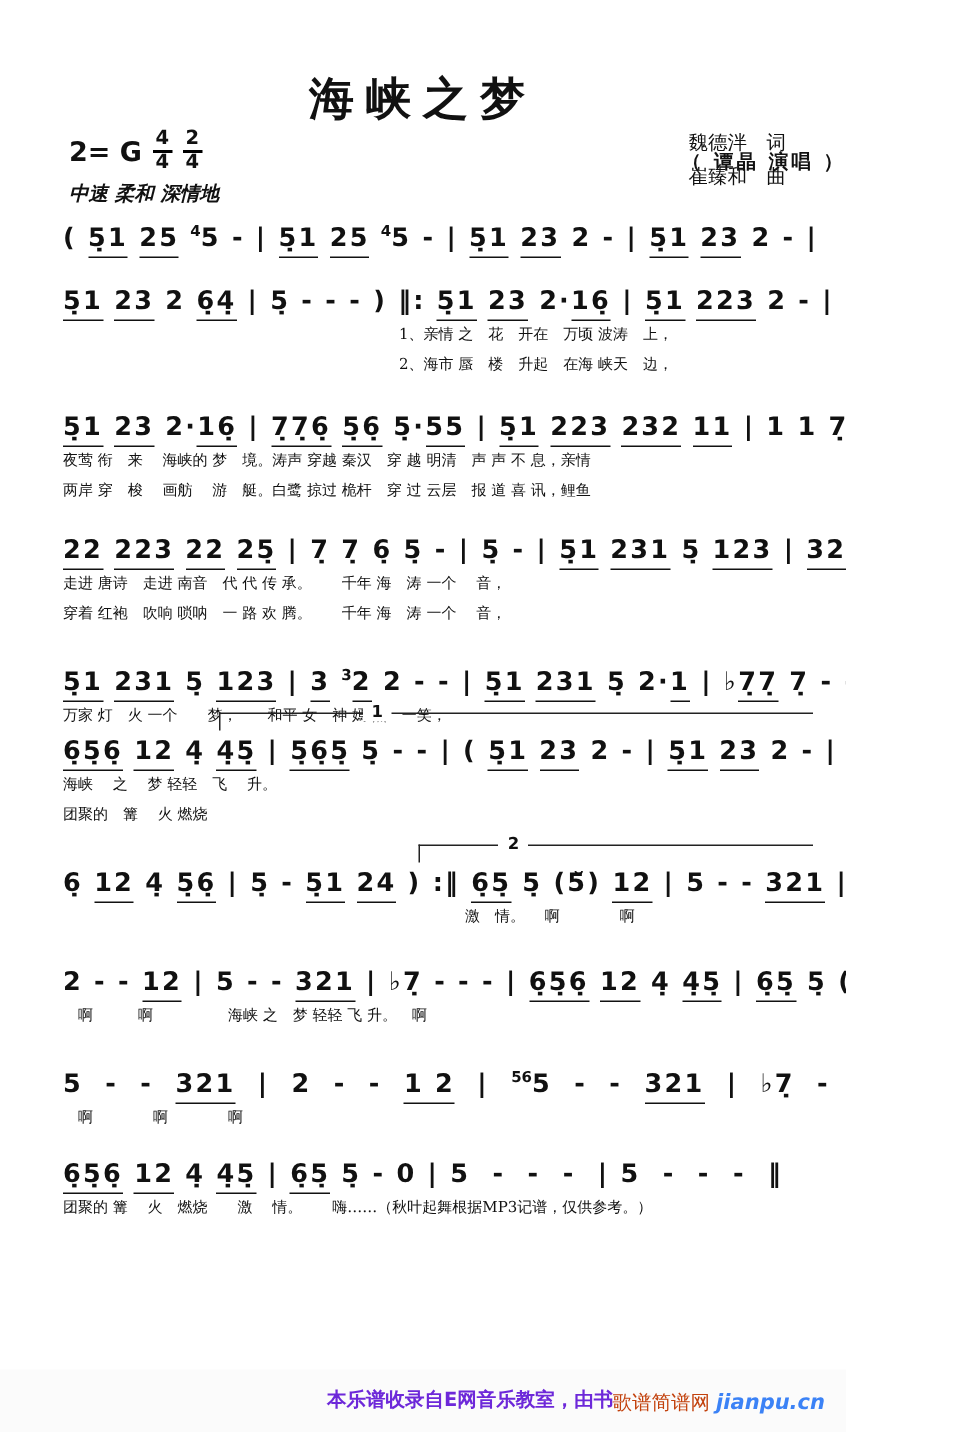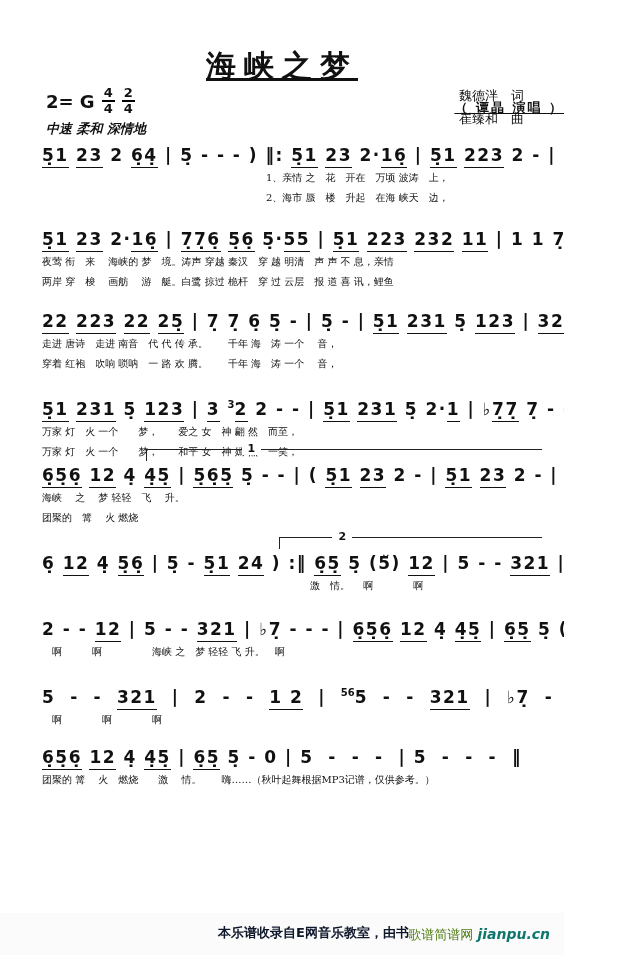--- a/index.html
+++ b/index.html
@@ -1,17 +1,17 @@
 <!DOCTYPE html>
 <html><head>
 <meta charset="utf-8">
 <style>
   html,body{margin:0;padding:0;background:#fff;}
   .page{position:relative;width:564px;height:955px;background:#fff;color:#111;
-        font-family:"DejaVu Sans",sans-serif;overflow:hidden;text-decoration:underline;}
+        font-family:"DejaVu Sans",sans-serif;overflow:hidden;}
   .title{padding-top:46px;text-align:center;font-size:30px;font-weight:700;letter-spacing:8px;}
   .subtitle{margin-top:12px;text-align:right;font-size:13px;font-weight:700;letter-spacing:2px;}
   .credits{position:absolute;top:84px;right:40px;font-size:13px;line-height:23px;text-align:left;}
   .keyrow{position:absolute;left:46px;top:90px;font-size:18px;font-weight:700;}
   .frac{display:inline-block;vertical-align:middle;text-align:center;font-size:13px;line-height:12px;
         font-weight:700;margin-left:7px;margin-top:-3px;}
   .frac .num{display:block;border-bottom:2px solid #000;padding:0 2px 1px 2px;}
   .frac .den{display:block;padding-top:1px;}
   .tempo{position:absolute;left:46px;top:120px;font-size:13px;font-style:italic;
          font-family:"DejaVu Serif",serif;font-weight:700;}
@@ -26,24 +26,24 @@
   .s9{margin-bottom:14px}.s10{margin-bottom:0}
   .ind-a{margin-left:224px;}
   .ind-b{margin-left:268px;}
   .volta{position:absolute;top:-13px;height:11px;border-top:1.5px solid #222;border-left:1.5px solid #222;}
   .v1{left:21%;right:-6px;}
   .v2{left:48%;right:-6px;}
   .vnum{position:absolute;top:-8px;background:#fff;padding:0 6px;font-size:11px;font-weight:700;}
   .v1 .vnum{left:24%;}
   .v2 .vnum{left:20%;}
   .footer-band{position:absolute;left:0;right:0;bottom:0;height:42px;background:#fbfbfb;}
-  .footnote{position:absolute;left:218px;bottom:13px;font-size:13px;font-weight:700;color:#0f172a;}
+  .footnote{position:absolute;left:218px;bottom:13px;font-size:13px;font-weight:700;color:#6d28d9;}
   .watermark{position:absolute;right:14px;bottom:11px;font-size:13px;white-space:nowrap;}
-  .wm-site{color:#4d7c0f;font-family:"DejaVu Serif",serif;}
-  .wm-domain{color:#0f766e;font-weight:700;font-style:italic;font-size:14px;}
+  .wm-site{color:#c2410c;font-family:"DejaVu Serif",serif;}
+  .wm-domain{color:#3b82f6;font-weight:700;font-style:italic;font-size:14px;}
 </style>
 </head>
 <body>
 
 <div class="page">
 
   <div class="title">海峡之梦</div>
   <div class="subtitle">（ 谭晶 演唱 ）</div>
 
   <div class="credits">
@@ -51,20 +51,23 @@
     <div>崔臻和　曲</div>
   </div>
 
   <div class="keyrow">
     <span>2= G</span><span class="frac"><span class="num">4</span><span class="den">4</span></span><span class="frac"><span class="num">2</span><span class="den">4</span></span>
   </div>
   <div class="tempo">中速 柔和 深情地</div>
 
   <div class="sheet">
 
+    <div class="system s1">
+      <div class="notes">( <span class="bm">5̣1</span> <span class="bm">25</span> <span class="gr">4</span>5 - | <span class="bm">5̣1</span> <span class="bm">25</span> <span class="gr">4</span>5 - | <span class="bm">5̣1</span> <span class="bm">23</span> 2 - | <span class="bm">5̣1</span> <span class="bm">23</span> 2 - |</div>
+    </div>
 
     <div class="system s2">
       <div class="notes"><span class="bm">5̣1</span> <span class="bm">23</span> 2 <span class="bm">6̣4̣</span> | 5̣ - - - ) ‖: <span class="bm">5̣1</span> <span class="bm">23</span> 2·<span class="bm">16̣</span> | <span class="bm">5̣1</span> <span class="bm">223</span> 2 - |</div>
       <div class="lyr ind-a">1、亲情 之　花　开在　万顷 波涛　上，</div>
       <div class="lyr ind-a">2、海市 蜃　楼　升起　在海 峡天　边，</div>
     </div>
 
     <div class="system s3">
       <div class="notes"><span class="bm">5̣1</span> <span class="bm">23</span> 2·<span class="bm">16̣</span> | <span class="bm">7̣7̣6̣</span> <span class="bm">5̣6̣</span> 5̣·<span class="bm">55</span> | <span class="bm">5̣1</span> <span class="bm">223</span> <span class="bm">232</span> <span class="bm">11</span> | 1 1 7̣ 6̣·<span class="bm">6̣6̣</span> |</div>
       <div class="lyr">夜莺 衔　来　 海峡的 梦　境。涛声 穿越 秦汉　穿 越 明清　声 声 不 息，亲情</div>
@@ -72,21 +75,20 @@
     </div>
 
     <div class="system s4">
       <div class="notes"><span class="bm">22</span> <span class="bm">223</span> <span class="bm">22</span> <span class="bm">25̣</span> | 7̣ 7̣ 6̣ 5̣ - | 5̣ - | <span class="bm">5̣1</span> <span class="bm">231</span> 5̣ <span class="bm">123</span> | <span class="bm">32</span> 2 - - |</div>
       <div class="lyr">走进 唐诗　走进 南音　代 代 传 承。　　千年 海　涛 一个　 音，</div>
       <div class="lyr">穿着 红袍　吹响 唢呐　一 路 欢 腾。　　千年 海　涛 一个　 音，</div>
     </div>
 
     <div class="system s5">
       <div class="notes"><span class="bm">5̣1</span> <span class="bm">231</span> 5̣ <span class="bm">123</span> | <span class="bm">3</span> <span class="gr">3</span><span class="bm">2</span> 2 - - | <span class="bm">5̣1</span> <span class="bm">231</span> 5̣ 2·<span class="bm">1</span> | ♭<span class="bm">7̣7̣</span> 7̣ - - |</div>
-      <div class="lyr">万家 灯　火 一个　　梦，　　爱之 女　神 翩 然　而至，</div>
       <div class="lyr">万家 灯　火 一个　　梦，　　和平 女　神 嫣 然　一笑，</div>
     </div>
 
     <div class="system s6">
       <div class="volta v1">
         <span class="vnum">1</span>
       </div>
       <div class="notes"><span class="bm">6̣5̣6̣</span> <span class="bm">12</span> 4̣ <span class="bm">4̣5̣</span> | <span class="bm">5̣6̣5̣</span> 5̣ - - | ( <span class="bm">5̣1</span> <span class="bm">23</span> 2 - | <span class="bm">5̣1</span> <span class="bm">23</span> 2 - |</div>
       <div class="lyr">海峡　 之　 梦 轻轻　飞　 升。</div>
       <div class="lyr">团聚的　篝　 火 燃烧</div>

